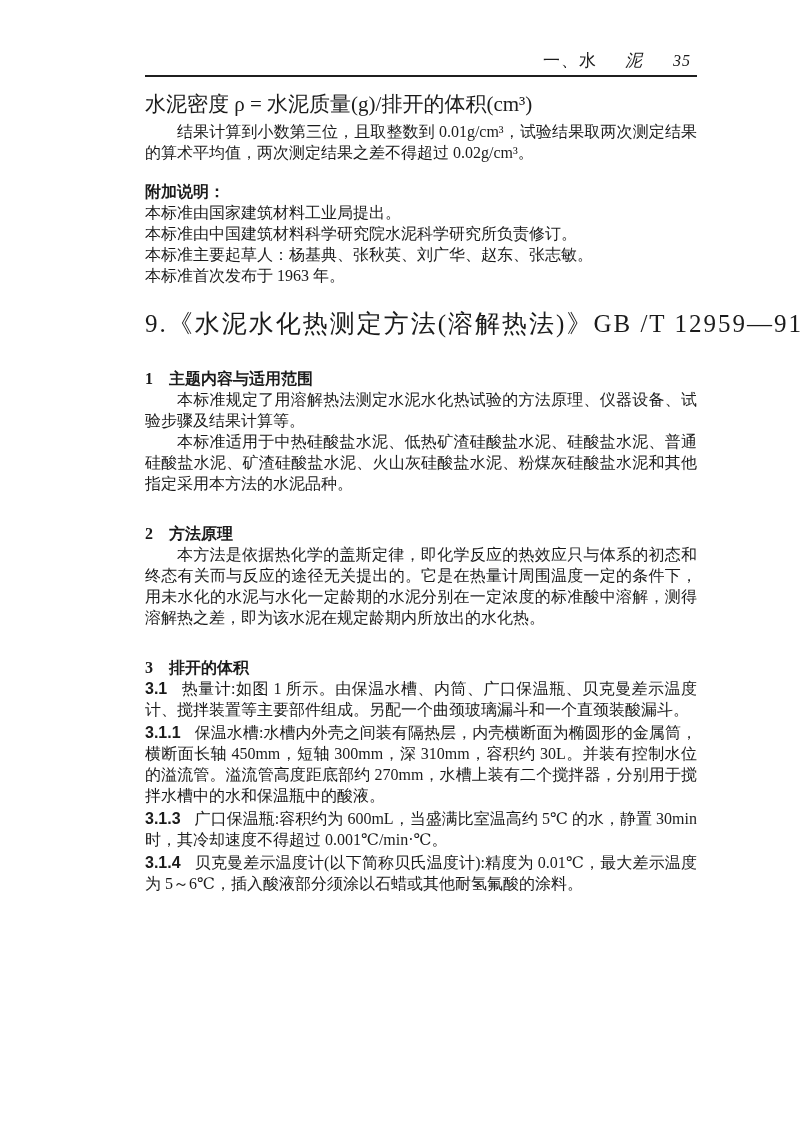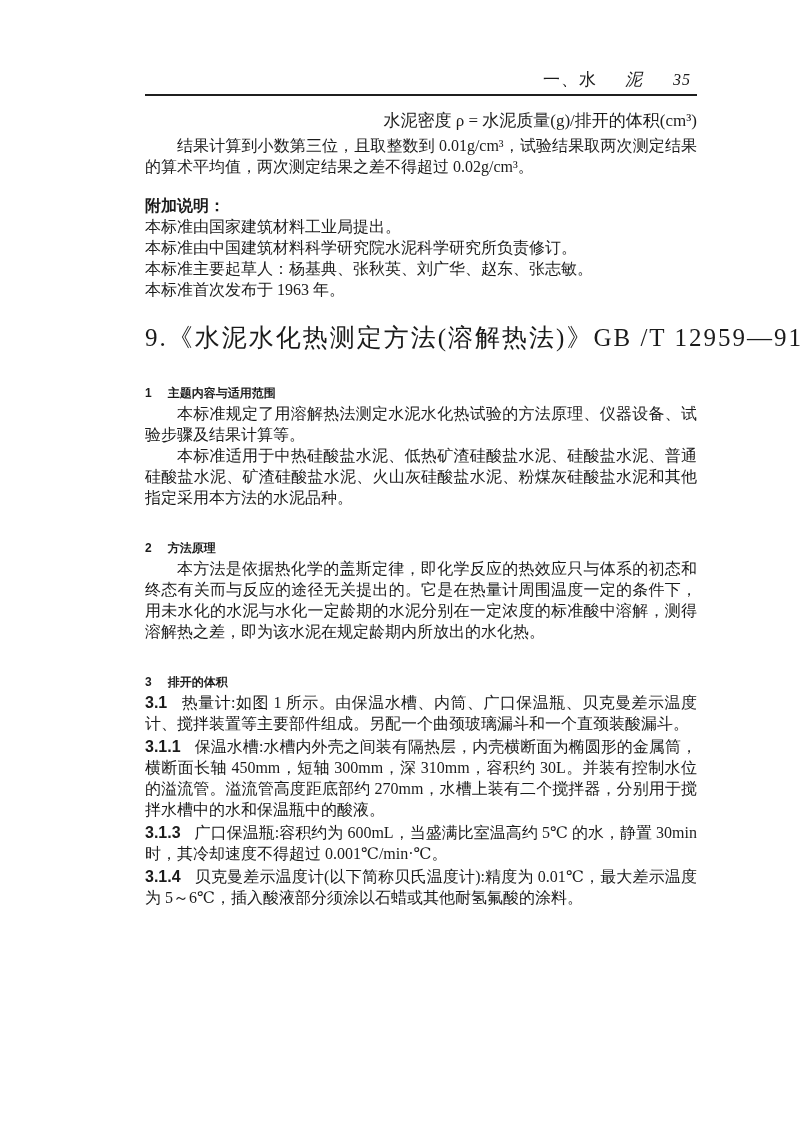--- a/index.html
+++ b/index.html
@@ -16,21 +16,21 @@
     overflow: hidden;
   }
   .page {
     position: absolute;
     inset: 0;
     background: #ffffff;
   }
   .content {
     position: absolute;
     left: 145px;
-    top: 68px;
+    top: 49px;
     width: 552px;
   }
 
   
   .running-header {
     display: flex;
     justify-content: flex-end;
     align-items: baseline;
     font-size: 17px;
     padding-right: 6px;
@@ -44,22 +44,22 @@
     font-size: 16px;
   }
   .header-rule {
     border: 0;
     border-top: 2px solid #1f1f1f;
     margin: 3px 0 0 0;
   }
 
   
   .formula {
-    text-align: right;
-    font-size: 17px;
+    text-align: left;
+    font-size: 21px;
     margin: 13px 0 3px 0;
   }
 
   
   .body {
     font-size: 16px;
     line-height: 21px;
     text-align: justify;
     margin: 0;
   }
@@ -80,22 +80,22 @@
     font-size: 25px;
     font-weight: normal;
     letter-spacing: 2px;
     margin: 23px 0 0 0;
     line-height: 30px;
     white-space: nowrap;
   }
 
   
   .sec-heading {
-    font-family: Liberation Sans, sans-serif;
-    font-size: 12px;
+    font-family: Liberation Serif, serif;
+    font-size: 16px;
     font-weight: bold;
     margin: 30px 0 0 0;
     line-height: 20px;
   }
   .sec-heading .sec-num { margin-right: 16px; }
   .sec-body { margin-top: 0; }
 
   
   .clause {
     font-size: 16px;

